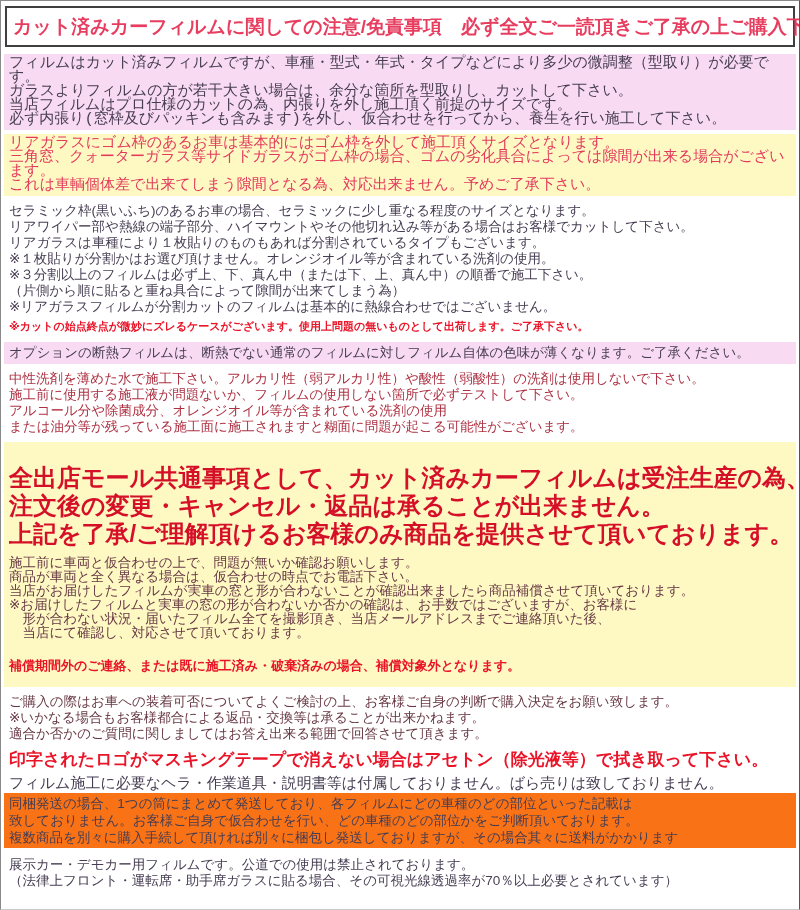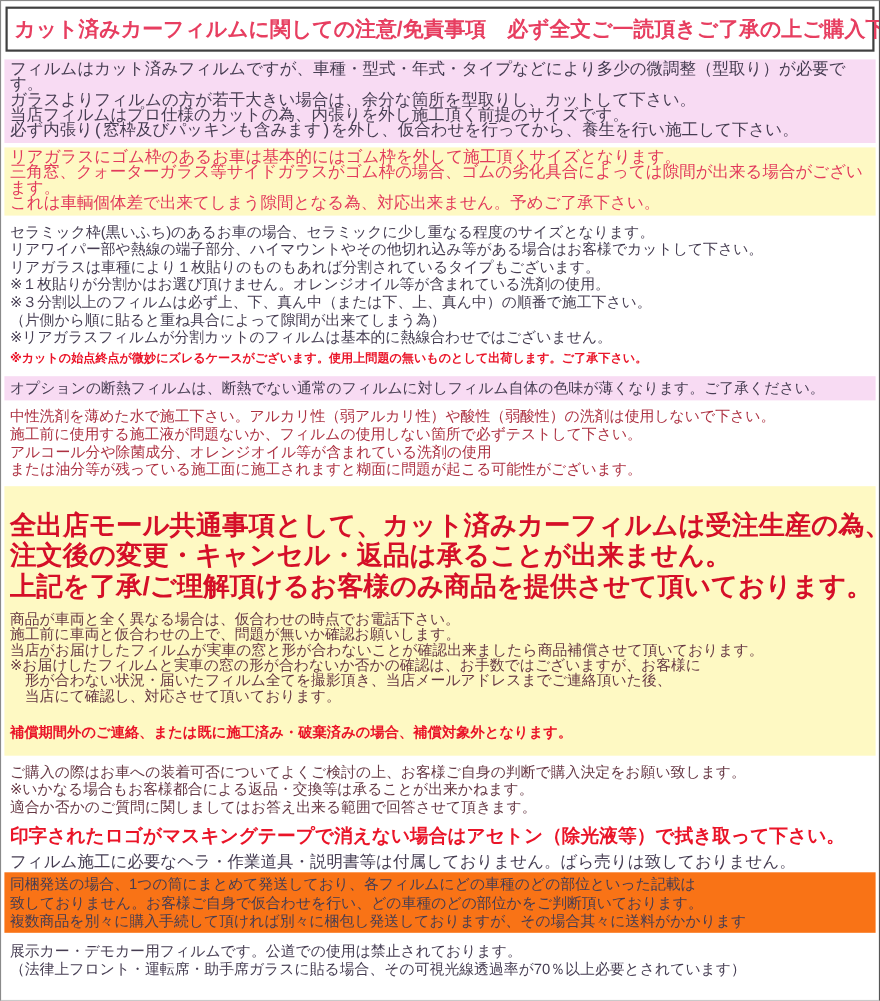--- a/index.html
+++ b/index.html
@@ -127,22 +127,22 @@
     <p>または油分等が残っている施工面に施工されますと糊面に問題が起こる可能性がございます。</p>
   </div>
 
   <div class="mall-block bg-rose">
     <div class="big-red">
       <p>全出店モール共通事項として、カット済みカーフィルムは受注生産の為、</p>
       <p>注文後の変更・キャンセル・返品は承ることが出来ません。</p>
       <p>上記を了承/ご理解頂けるお客様のみ商品を提供させて頂いております。</p>
     </div>
     <div class="check-lines t-darkmaroon">
+      <p>施工前に車両と仮合わせの上で、問題が無いか確認お願いします。</p>
       <p>商品が車両と全く異なる場合は、仮合わせの時点でお電話下さい。</p>
-      <p>施工前に車両と仮合わせの上で、問題が無いか確認お願いします。</p>
       <p>当店がお届けしたフィルムが実車の窓と形が合わないことが確認出来ましたら商品補償させて頂いております。</p>
       <p>※お届けしたフィルムと実車の窓の形が合わないか否かの確認は、お手数ではございますが、お客様に</p>
       <p>　形が合わない状況・届いたフィルム全てを撮影頂き、当店メールアドレスまでご連絡頂いた後、</p>
       <p>　当店にて確認し、対応させて頂いております。</p>
     </div>
     <p class="warranty-line">補償期間外のご連絡、または既に施工済み・破棄済みの場合、補償対象外となります。</p>
   </div>
 
   <div class="sec body-md t-darkmaroon">
     <p>ご購入の際はお車への装着可否についてよくご検討の上、お客様ご自身の判断で購入決定をお願い致します。</p>

